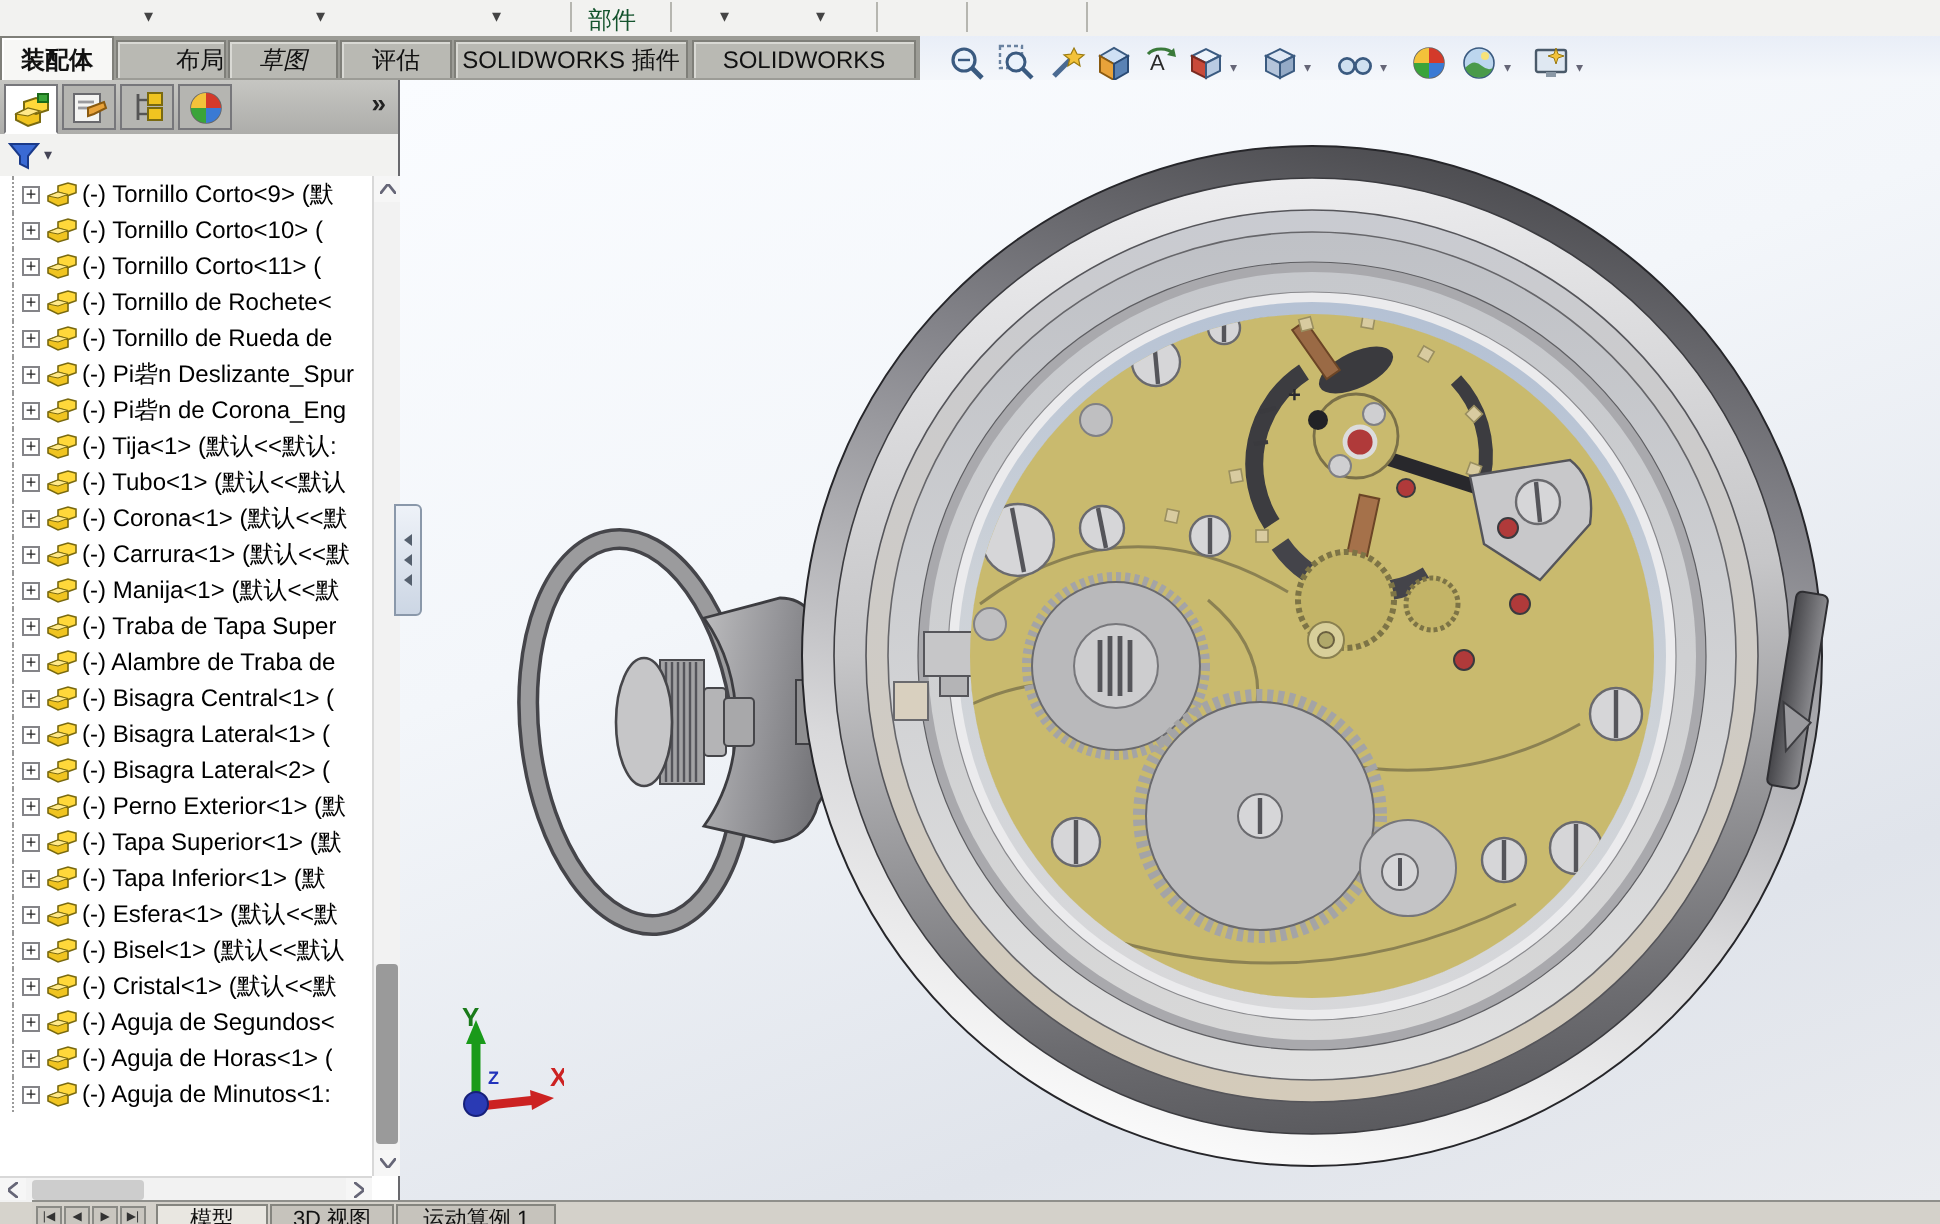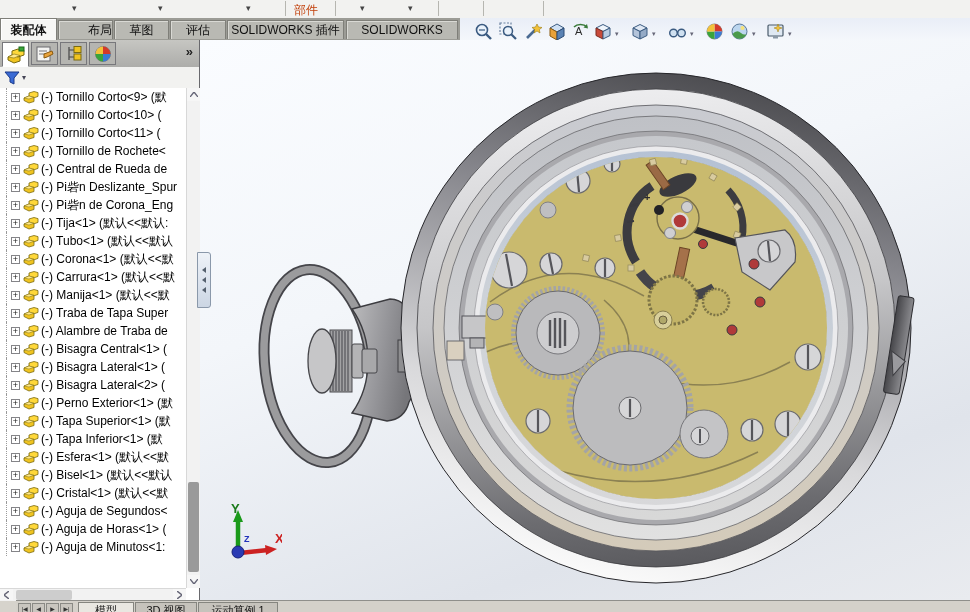--- a/index.html
+++ b/index.html
@@ -4,21 +4,21 @@
 <style>
   html,body{margin:0;padding:0;}
   body{font-family:"Liberation Sans","DejaVu Sans",sans-serif;-webkit-font-smoothing:antialiased;}
   #app{position:relative;width:970px;height:612px;overflow:hidden;background:#d6d3cc;}
   .abs{position:absolute;}
 
   
   #menuSliver{left:0;top:0;width:970px;height:18px;background:#f2f2f0;border-bottom:1px solid #c9c9c4;overflow:hidden;}
   .mArrow{position:absolute;top:3px;font-size:9px;color:#444;}
   .mSep{position:absolute;top:1px;width:1px;height:15px;background:#b6b6b0;}
-  #menuComp{position:absolute;top:2px;font-size:12px;color:#c2410c;}
+  #menuComp{position:absolute;top:2px;font-size:12px;color:#14532d;}
 
   
   #tabStrip{left:0;top:18px;width:460px;height:22px;background:#9c9c96;border-bottom:1px solid #6d6d68;}
   .ctab{position:absolute;top:2px;height:19px;line-height:19px;text-align:center;font-size:12px;color:#111;
         background:#b9b9b3;border:1px solid #7f7f79;border-bottom:none;box-sizing:border-box;
         box-shadow:inset 1px 1px 0 #d9d9d4;}
   .ctab.active{background:#f7f7f5;top:0;height:22px;line-height:22px;font-weight:bold;box-shadow:inset 1px 1px 0 #ffffff;}
 
   
   #headsUp{left:460px;top:18px;width:510px;height:27px;background:linear-gradient(#e9eef7,#f7f9fc);}
@@ -77,21 +77,21 @@
     <span class="mArrow" style="left:360px">▾</span>
     <span class="mArrow" style="left:408px">▾</span>
     <span class="mSep" style="left:438px"></span>
     <span class="mSep" style="left:483px"></span>
     <span class="mSep" style="left:543px"></span>
   </div>
 
   <div class="abs" id="tabStrip">
       <div class="ctab active" style="left: 0px; width: 57px;">装配体</div>
       <div class="ctab" style="left: 58px; width: 55px; text-align: right;">布局</div>
-      <div class="ctab" style="left: 114px; width: 55px;">草图</div>
+      <div class="ctab" style="left: 114px; width: 55px; font-style: italic;">草图</div>
       <div class="ctab" style="left: 170px; width: 56px;">评估</div>
       <div class="ctab" style="left: 227px; width: 117px;">SOLIDWORKS 插件</div>
       <div class="ctab" style="left: 346px; width: 112px;">SOLIDWORKS MBD</div>
     </div>
 
   <div class="abs" id="headsUp">
     <svg class="hIcon" style="left:14px" viewBox="0 0 19 19">
         <circle cx="8" cy="8" r="5.5" fill="#eaf2fb" stroke="#3a5a80" stroke-width="1.6"></circle>
         <line x1="12" y1="12" x2="17" y2="17" stroke="#3a5a80" stroke-width="2.4"></line>
         <line x1="5" y1="8" x2="11" y2="8" stroke="#3a5a80" stroke-width="1.2"></line>
@@ -475,21 +475,21 @@
     <span class="texp">+</span>
     <span class="tico">
       <svg width="16" height="14" viewBox="0 0 16 14">
               <g stroke="#7a6a10" stroke-width="0.8">
                 <path d="M1 8 L6 6 L11 7.2 L11 11.5 L6 13 L1 10.5 Z" fill="#f0c420"></path>
                 <path d="M6 3 L11 1.5 L15 2.6 L15 6.4 L11 7.8 L6 6 Z" fill="#ffd83a"></path>
                 <path d="M1 8 L6 6 L11 7.2 L6 9 Z" fill="#ffe98a" stroke-width="0.5"></path>
               </g>
             </svg>
     </span>
-    <span class="tlabel">(-) Central de Rueda de</span>
+    <span class="tlabel">(-) Tornillo de Rueda de</span>
   </div>
 
   <div class="trow">
     <span class="tline"></span>
     <span class="texp">+</span>
     <span class="tico">
       <svg width="16" height="14" viewBox="0 0 16 14">
               <g stroke="#7a6a10" stroke-width="0.8">
                 <path d="M1 8 L6 6 L11 7.2 L11 11.5 L6 13 L1 10.5 Z" fill="#f0c420"></path>
                 <path d="M6 3 L11 1.5 L15 2.6 L15 6.4 L11 7.8 L6 6 Z" fill="#ffd83a"></path>

